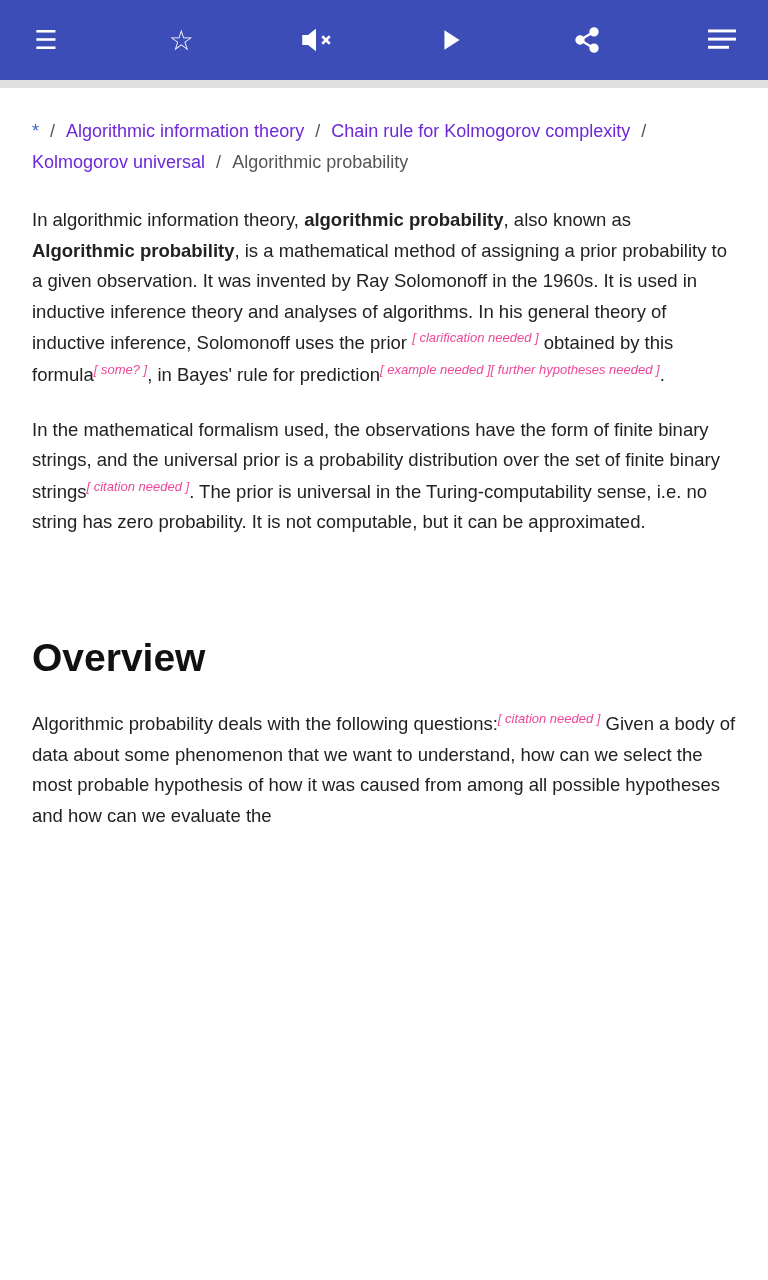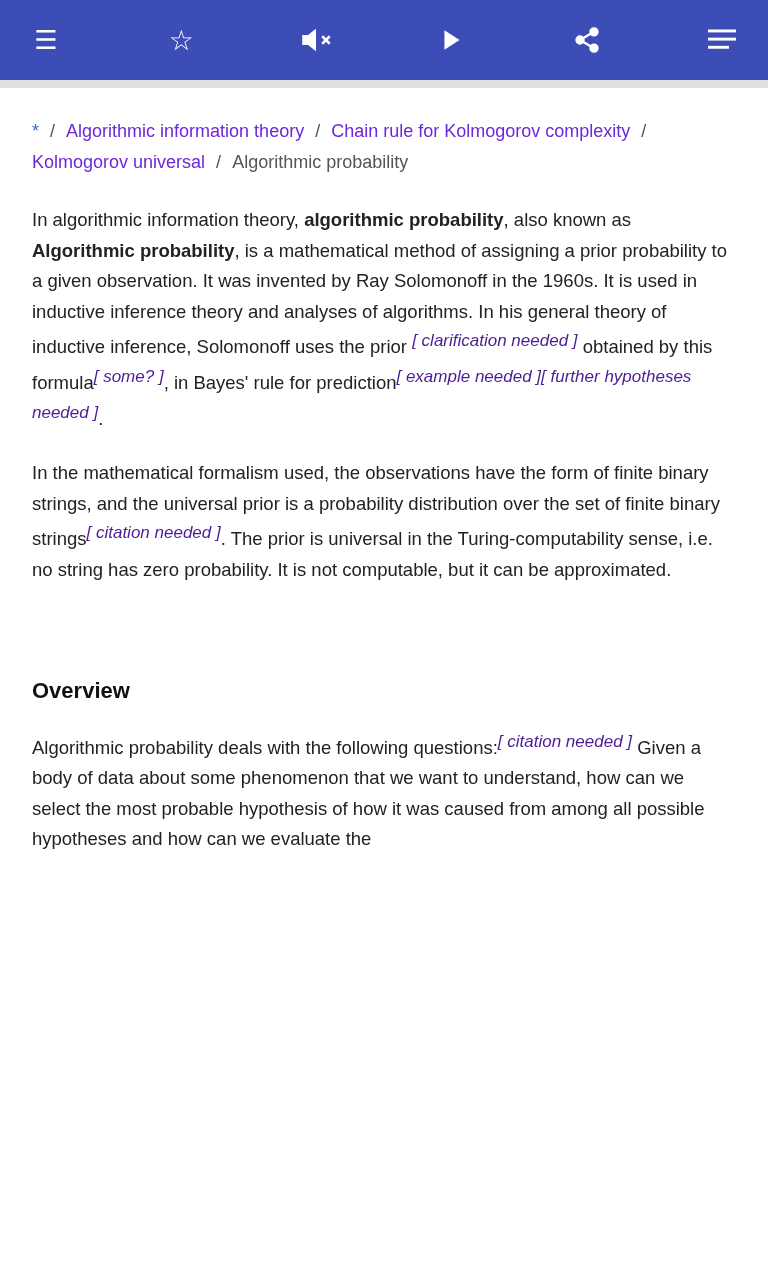--- a/index.html
+++ b/index.html
@@ -75,29 +75,29 @@
 
     .content p {
       margin-bottom: 24px;
     }
 
     .content .bold {
       font-weight: bold;
     }
 
     .content .ref {
-      font-size: 17px;
-      color: #4c1d95;
+      font-size: 13px;
+      color: #ec4899;
       vertical-align: super;
       font-style: italic;
     }
 
     
     .overview-heading {
-      font-size: 22px;
+      font-size: 39px;
       font-weight: bold;
       margin-top: 32px;
       margin-bottom: 18px;
       color: #111;
     }
   </style>
 </head>
 <body>
 
 <nav class="navbar">

